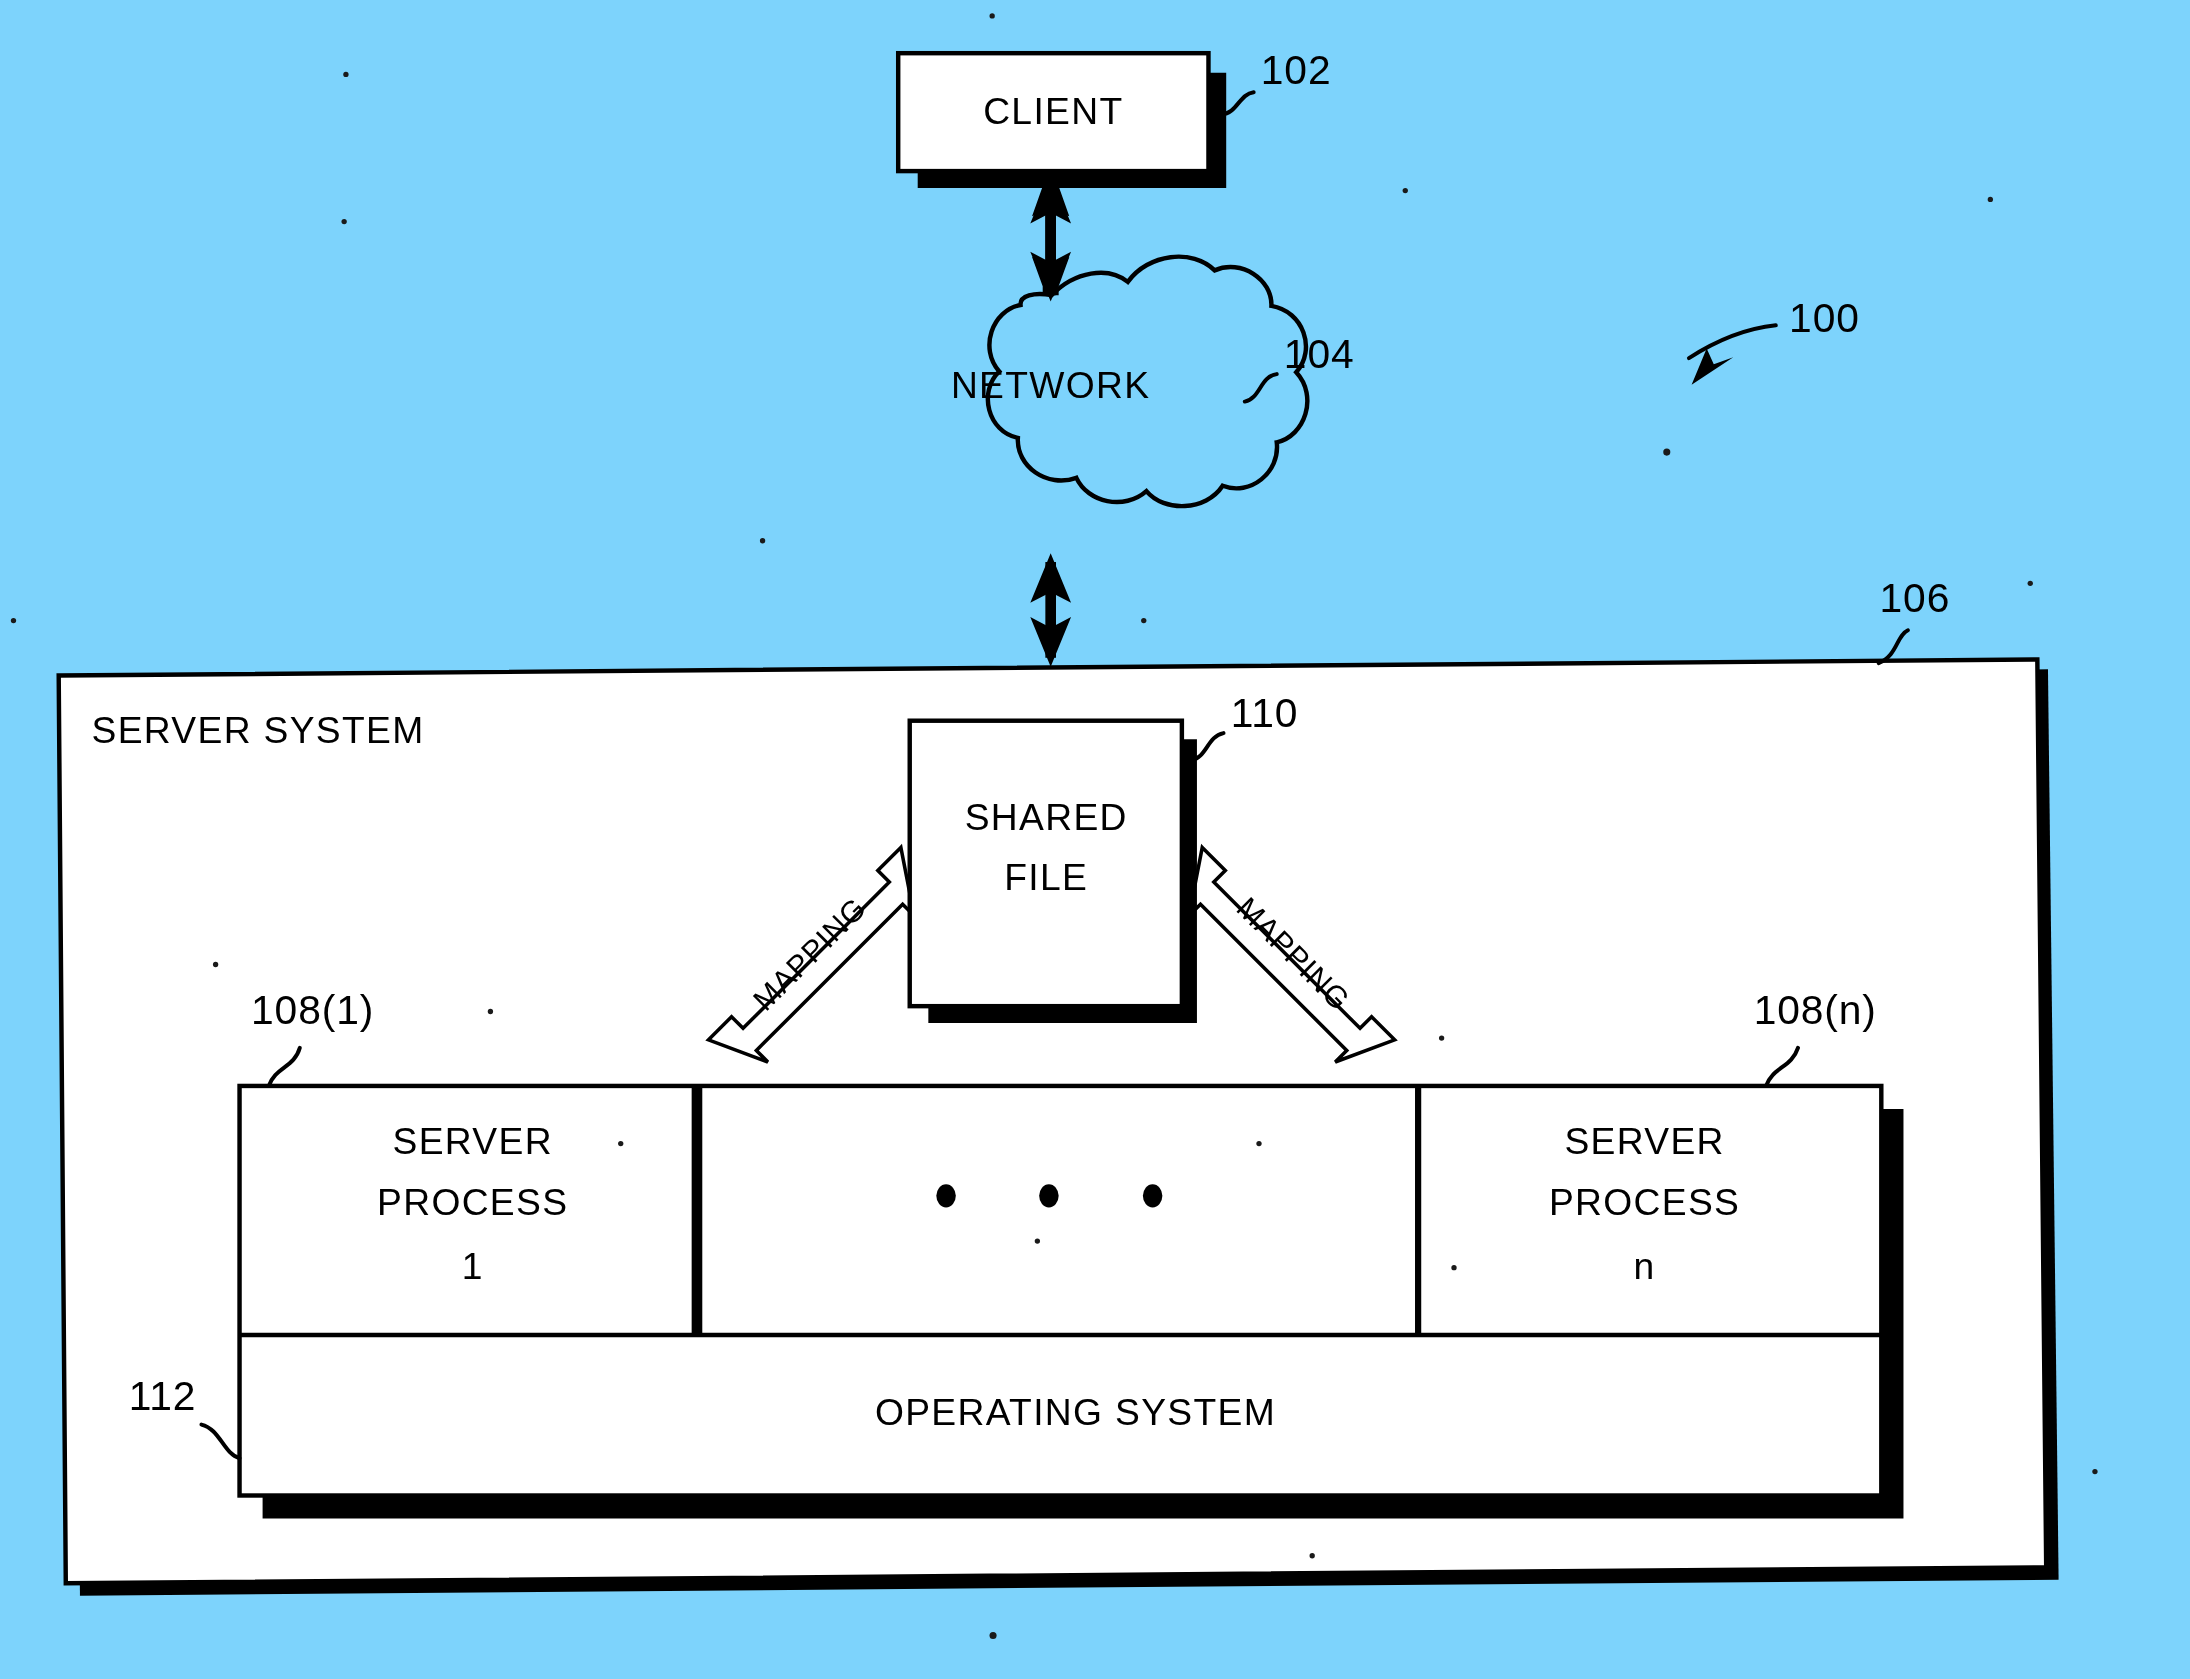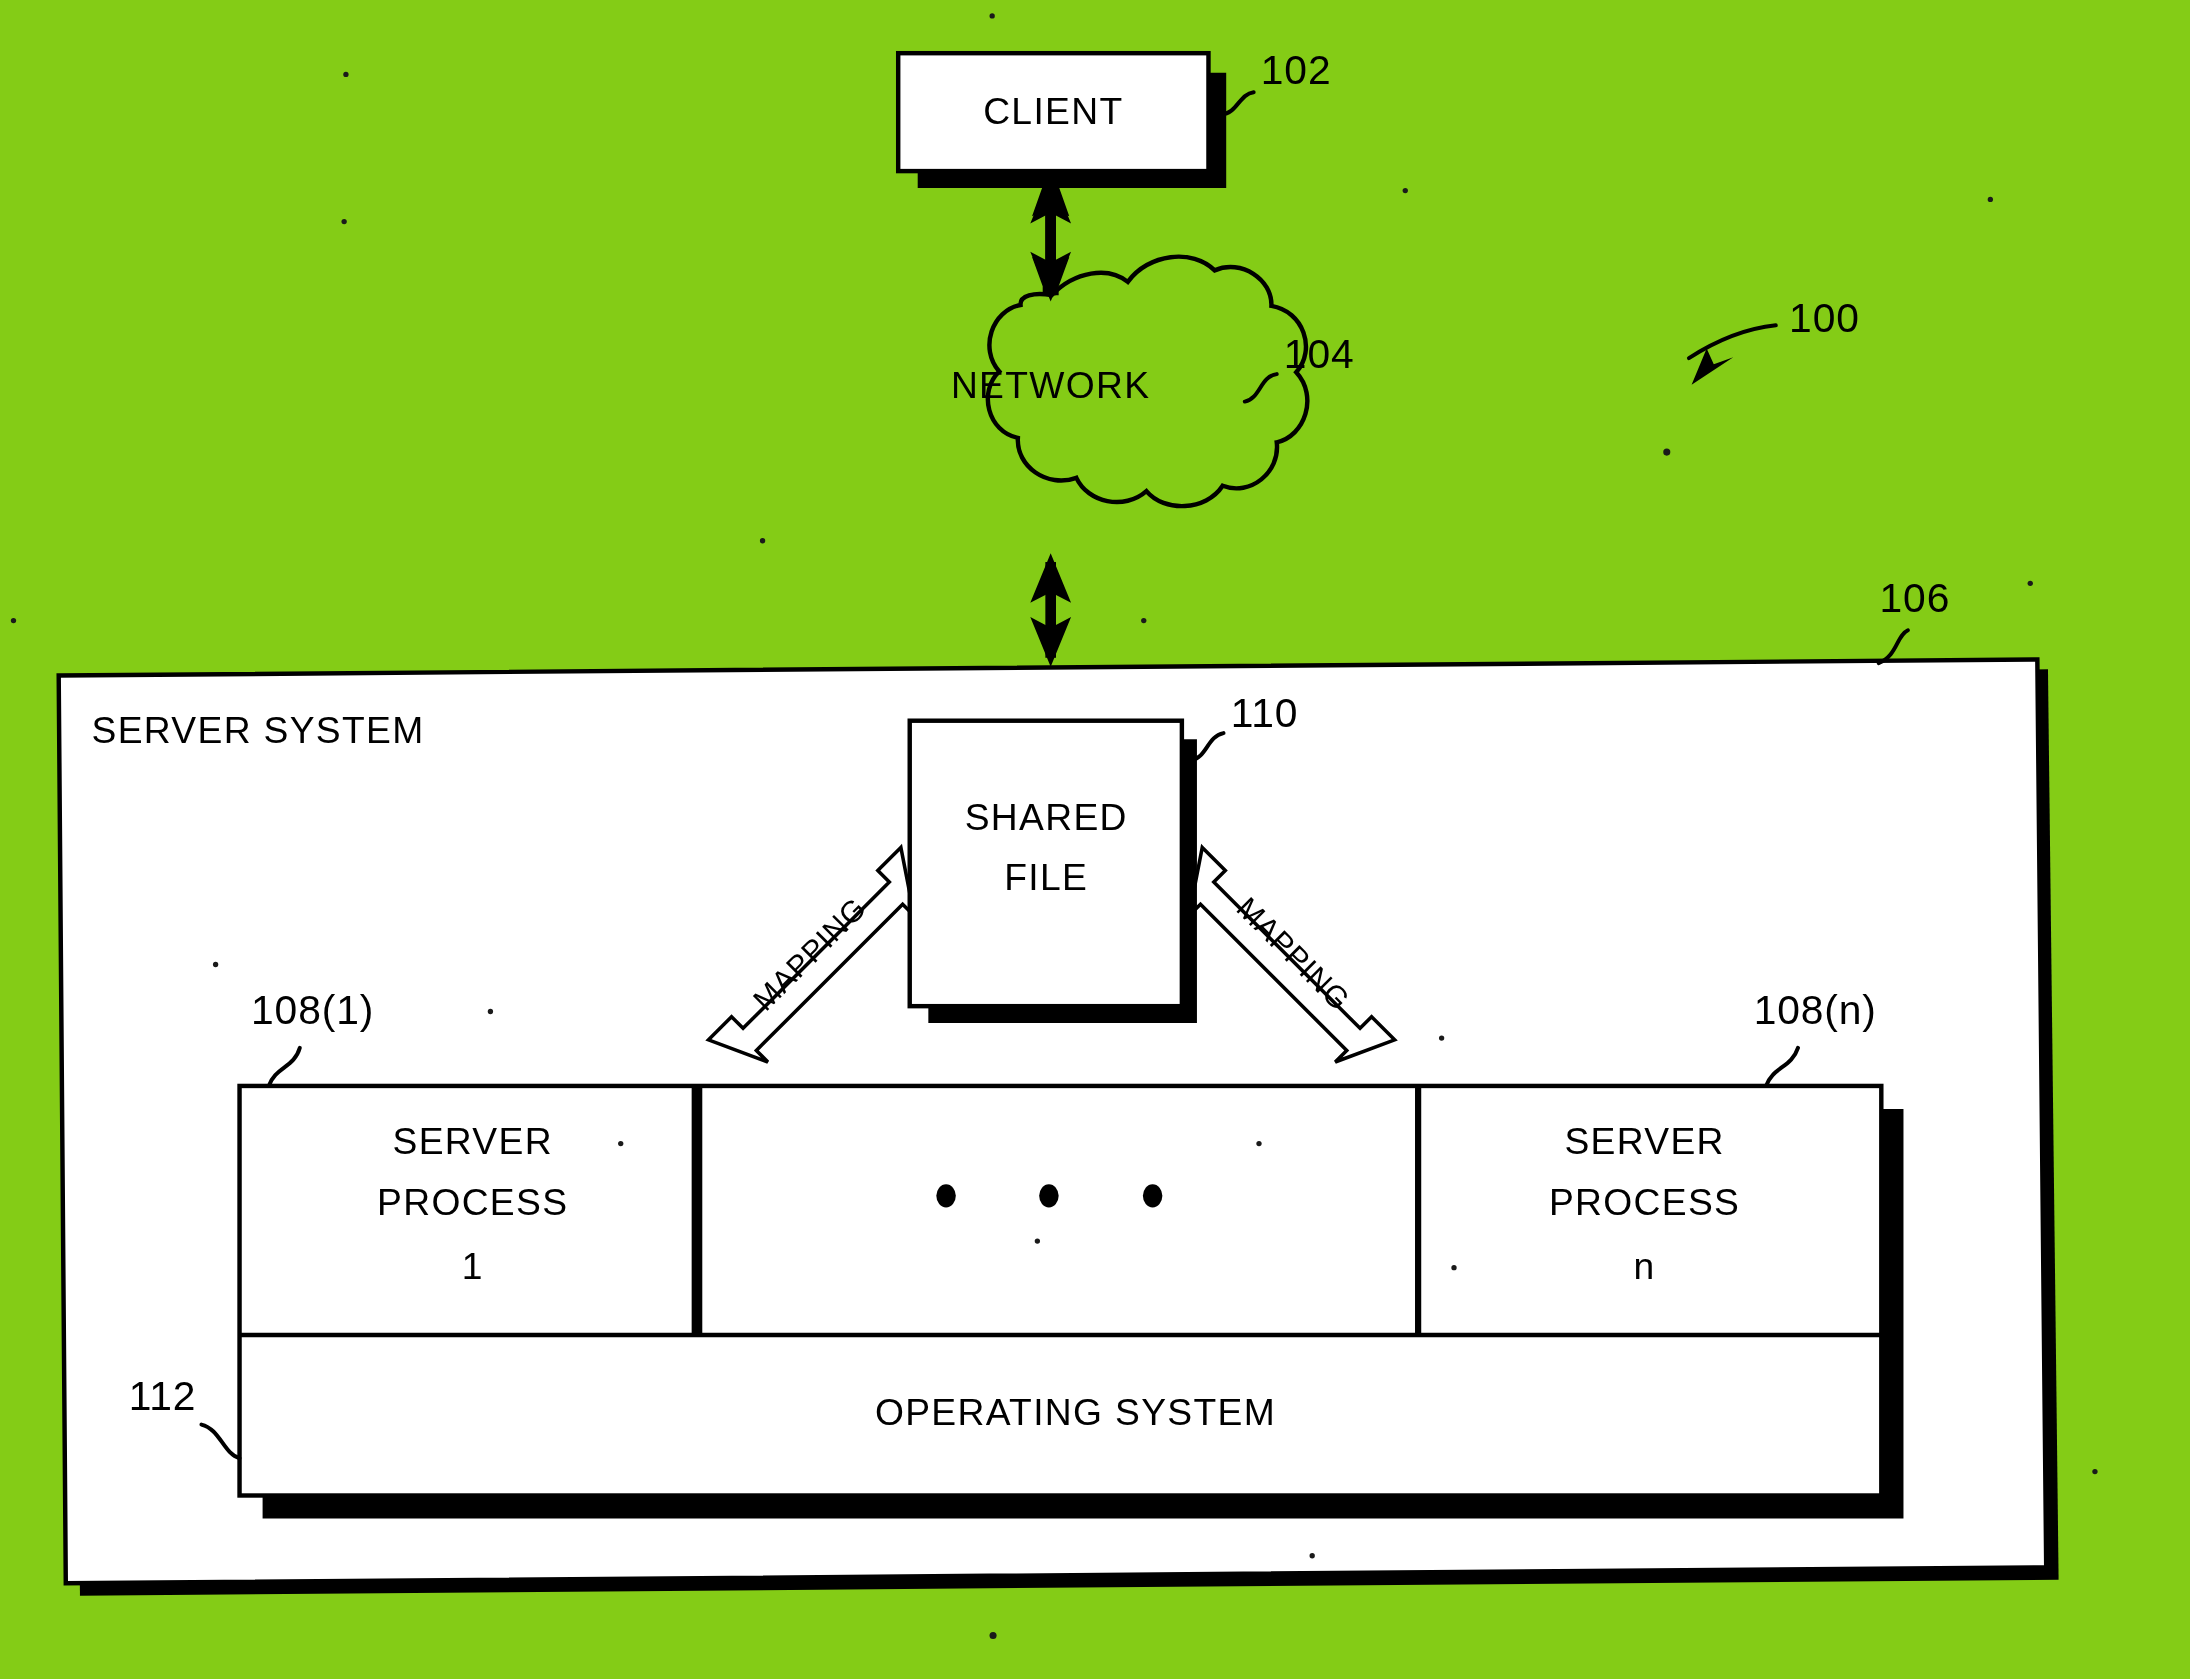--- a/index.html
+++ b/index.html
@@ -7,21 +7,21 @@
     padding: 0;
     background: #ffffff;
   }
   body {
     font-family: "Liberation Sans", sans-serif;
   }
   #canvas {
     position: relative;
     width: 2190px;
     height: 1679px;
-    background: #84cc16;
+    background: #7dd3fc;
     overflow: hidden;
   }
   #figure-svg {
     position: absolute;
     top: 0;
     left: 0;
     width: 2190px;
     height: 1679px;
   }
   .fig-text {

